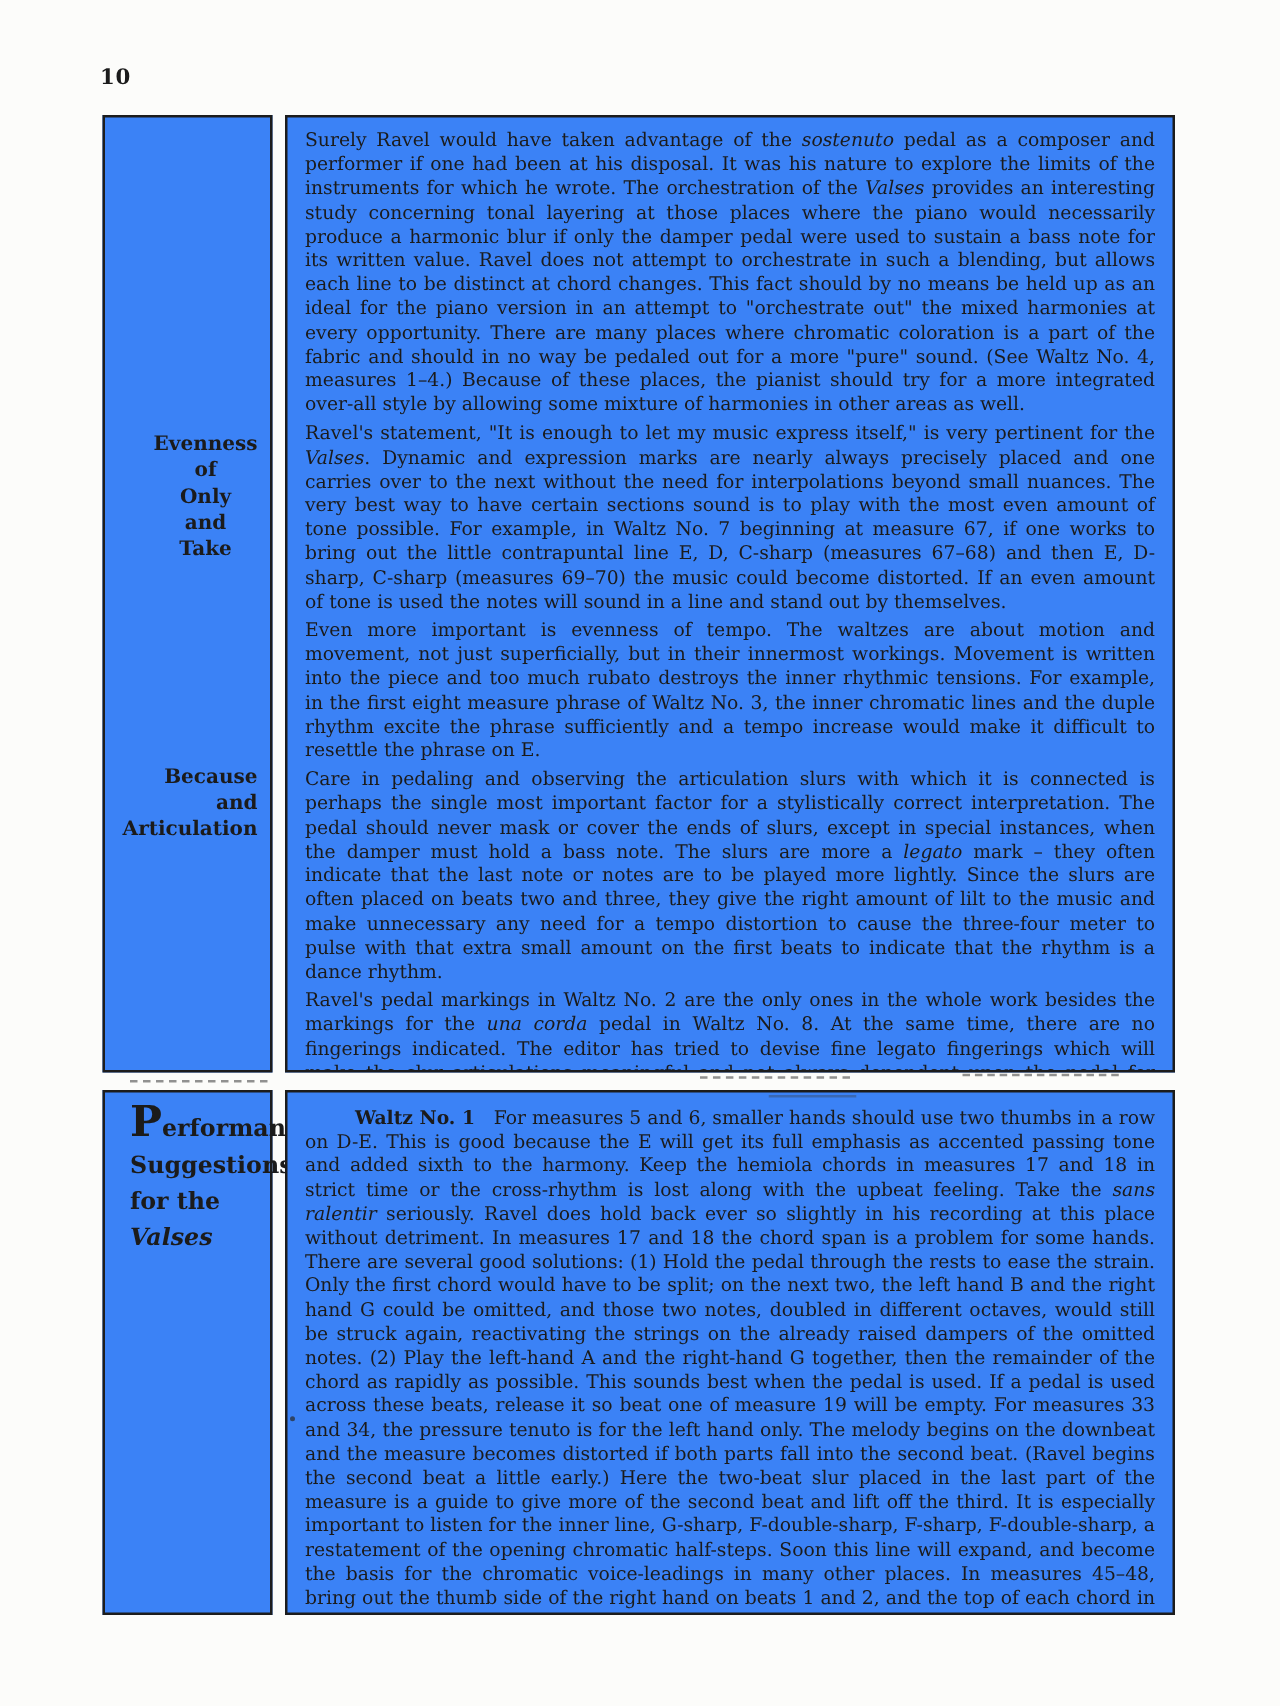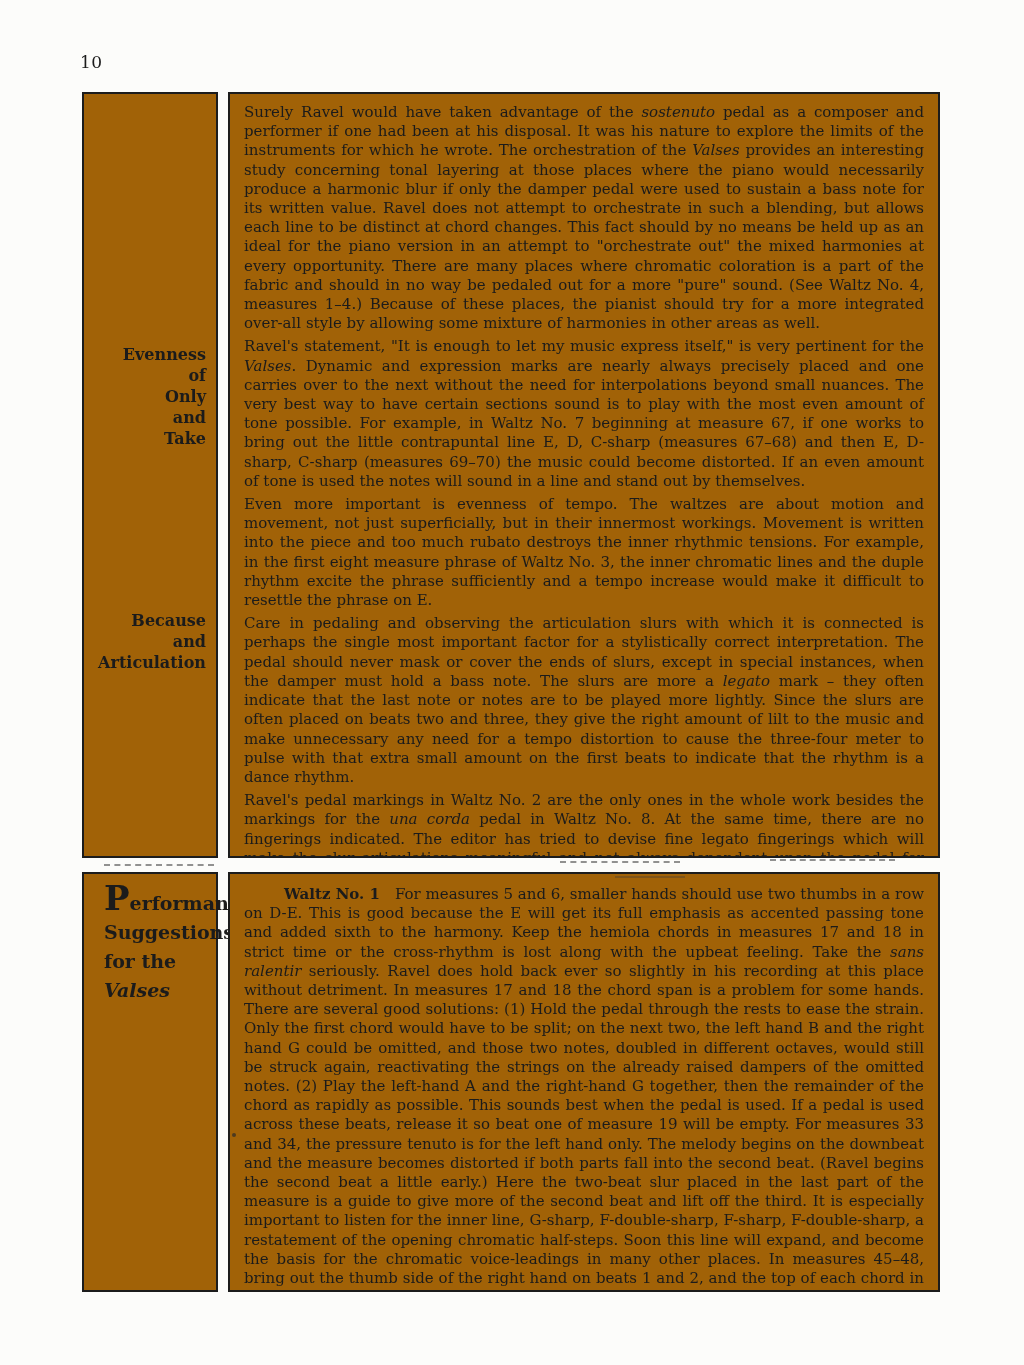--- a/index.html
+++ b/index.html
@@ -6,27 +6,27 @@
   body{
     width:1024px;height:1365px;
     background:#fcfcfa;
     font-family:"DejaVu Serif","Liberation Serif",serif;
     color:#1b1b1b;
     position:relative;
     -webkit-font-smoothing:antialiased;
   }
   .page-number{
     position:absolute;top:52px;left:80px;
-    font-size:17px;letter-spacing:.5px;
+    font-size:17px;letter-spacing:.5px;font-weight:bold;
   }
   .box{
     position:absolute;
     border:2px solid #1c1c1c;
     box-sizing:border-box;
-    background:#a16207;
+    background:#3b82f6;
   }
   
   .s1-sidebar{left:82px;top:92px;width:136px;height:766px;}
   .s1-main{left:228px;top:92px;width:712px;height:766px;padding:9px 14px 6px 14px;overflow:hidden;}
   .s2-sidebar{left:82px;top:872px;width:136px;height:420px;}
   .s2-main{left:228px;top:872px;width:712px;height:420px;padding:11px 14px 6px 14px;overflow:hidden;}
 
   .body-text p{
     margin:0 0 4px 0;
     font-size:15px;
@@ -38,21 +38,21 @@
   .run-bold{font-weight:bold;margin-left:40px;}
 
   .side-label{
     position:absolute;right:10px;
     text-align:right;
     font-weight:bold;
     font-size:16px;
     line-height:21px;
     white-space:nowrap;
   }
-  .side-label-1{top:250px;}
+  .side-label-1{top:250px;text-align:center;}
   .side-label-2{top:516px;}
 
   .s2-heading{
     position:absolute;left:20px;top:14px;
     font-weight:bold;
     font-size:19px;
     line-height:29px;
   }
   .s2-heading .dropcap{
     font-size:34px;

